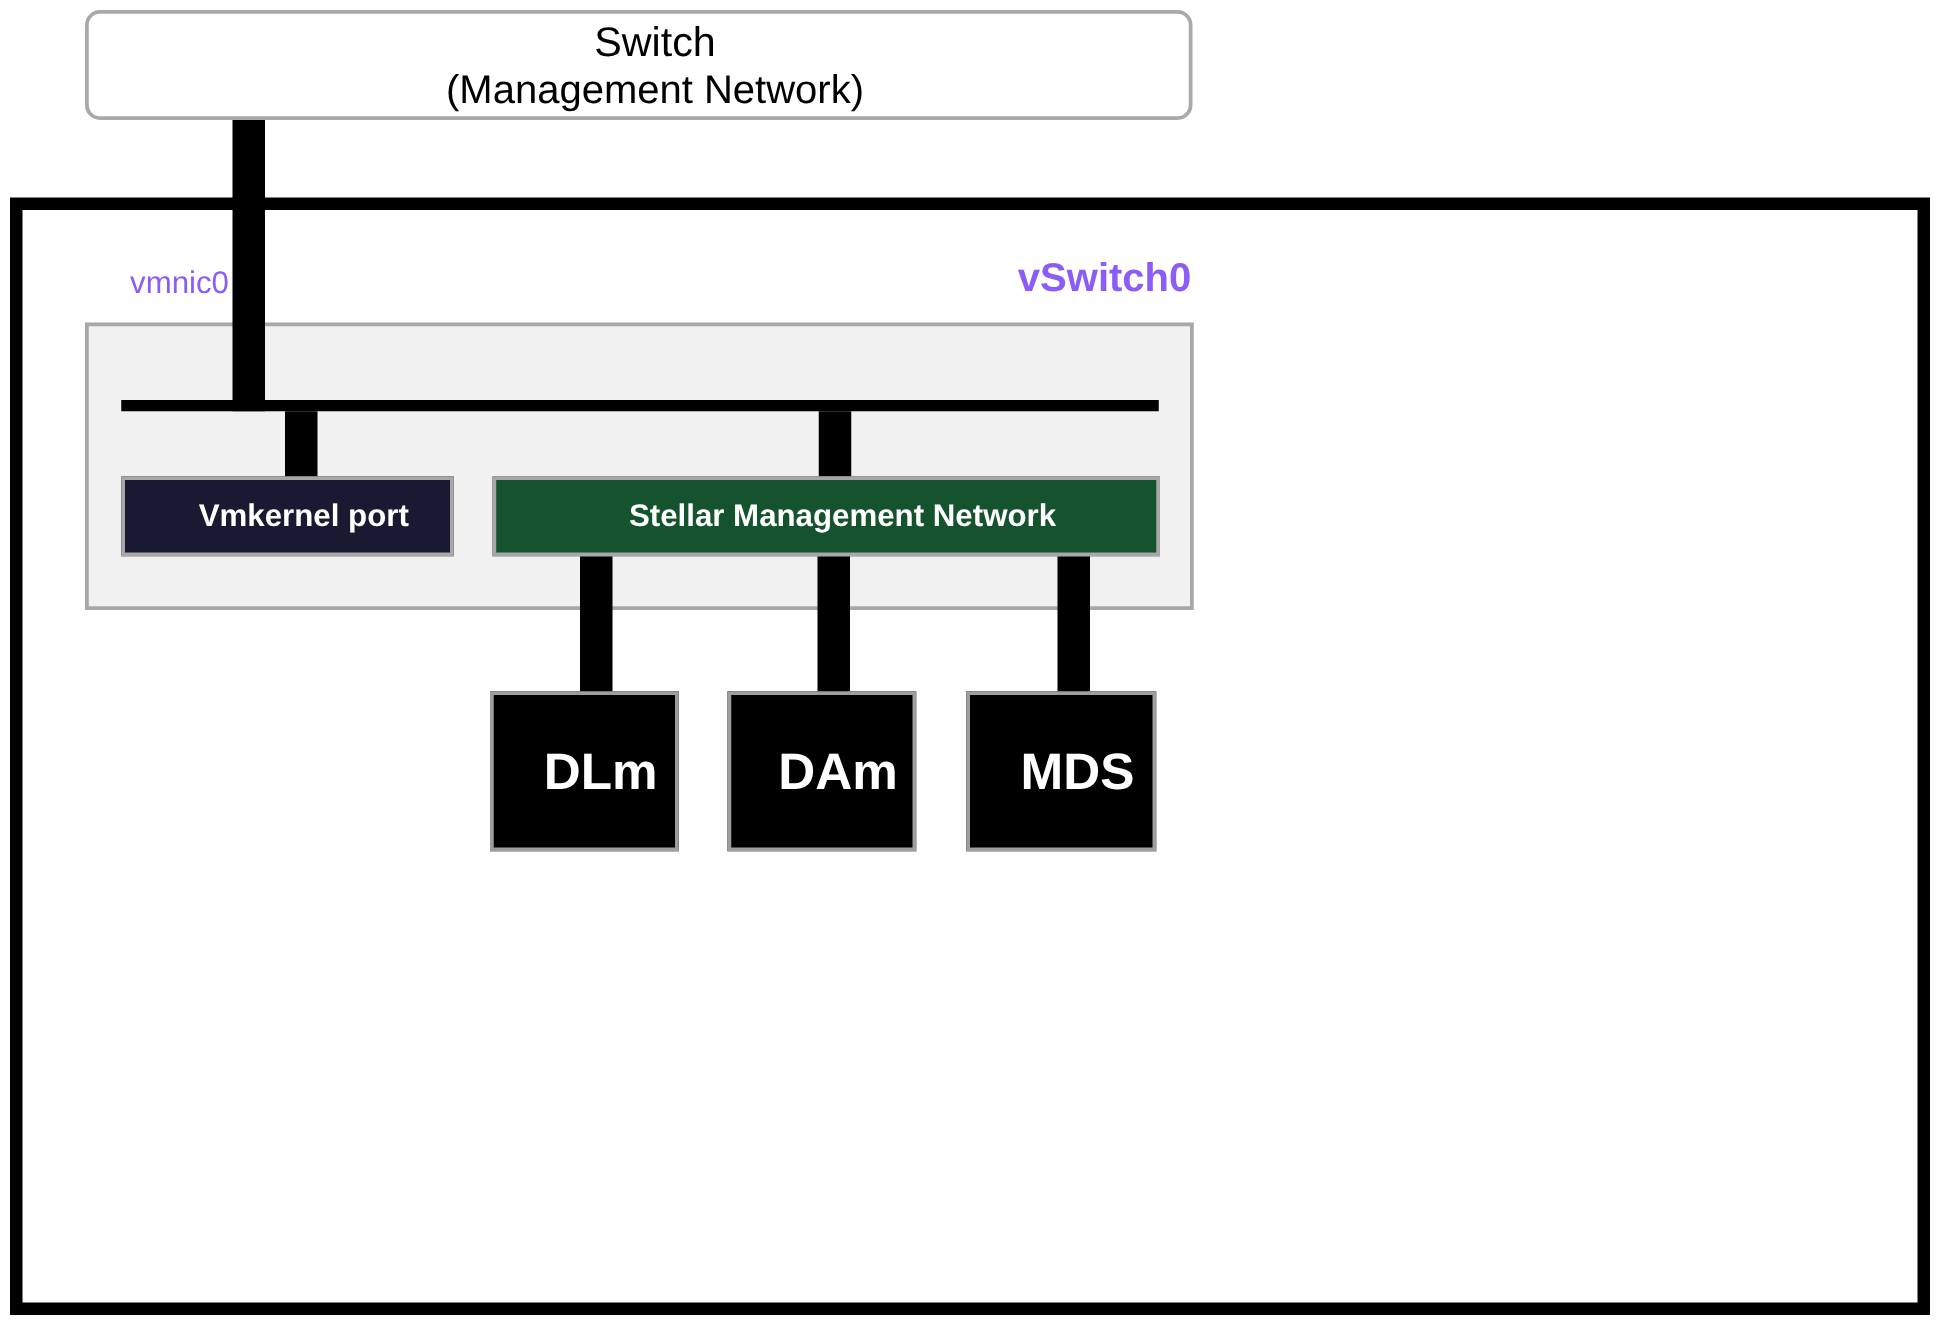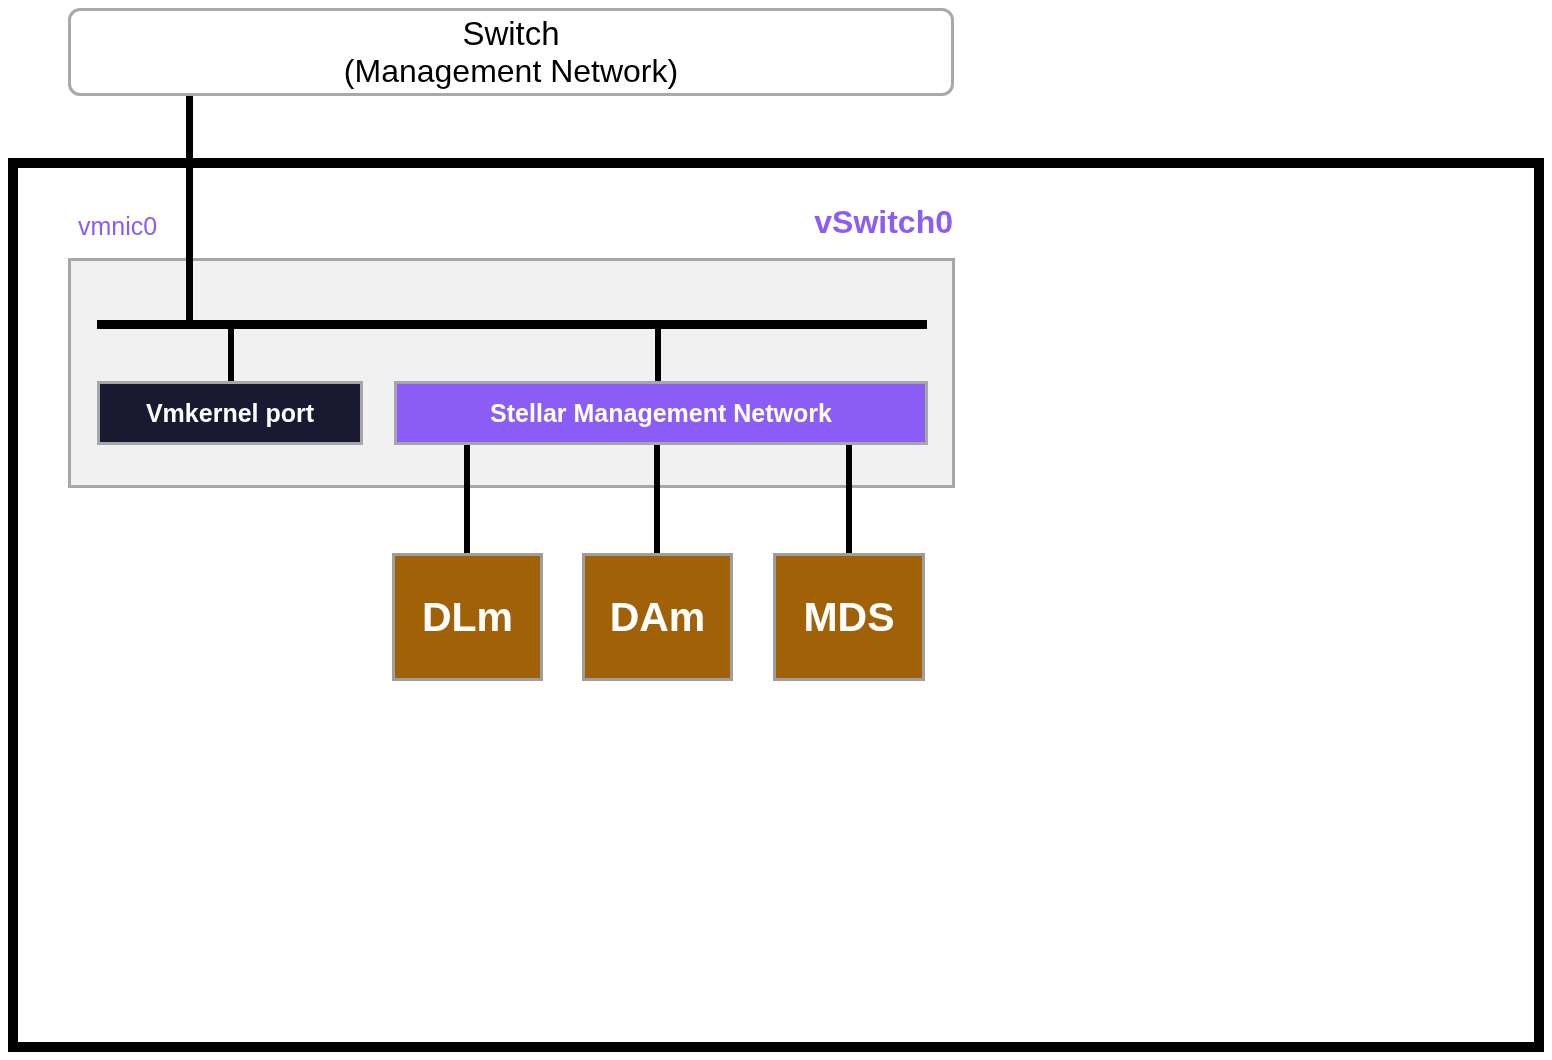--- a/index.html
+++ b/index.html
@@ -8,21 +8,21 @@
     background: #ffffff;
     font-family: "Liberation Sans", sans-serif;
   }
   .canvas {
     position: relative;
     width: 1552px;
     height: 1060px;
     background: #ffffff;
     overflow: hidden;
   }
-  .abs { position: absolute; box-sizing: border-box; }
+  .abs { position: absolute; box-sizing: border-box; padding-left: 26px; }
 
   
   .switch-node {
     left: 68px; top: 8px;
     width: 886px; height: 88px;
     border: 3px solid #a9a9a9;
     border-radius: 12px;
     background: #ffffff;
     display: flex;
     flex-direction: column;
@@ -75,26 +75,26 @@
 
   
   .port-box {
     top: 381px; height: 64px;
     border: 3px solid #a7a7a7;
     display: flex; align-items: center; justify-content: center;
     color: #ffffff; font-weight: bold; font-size: 25px;
     z-index: 7;
   }
   .vmkernel-box { left: 97px;  width: 266px; background: #191932; }
-  .stellar-box  { left: 394px; width: 534px; background: #8b5cf6; }
+  .stellar-box  { left: 394px; width: 534px; background: #14532d; }
 
   
   .vm-box {
     top: 553px; height: 128px;
-    background: #a16207;
+    background: #000000;
     border: 3px solid #9e9e9e;
     display: flex; align-items: center; justify-content: center;
     color: #ffffff; font-weight: bold; font-size: 41px;
     z-index: 7;
   }
   .vm-0 { left: 392px; width: 151px; }
   .vm-1 { left: 582px; width: 151px; }
   .vm-2 { left: 773px; width: 152px; }
 </style>
 </head>

